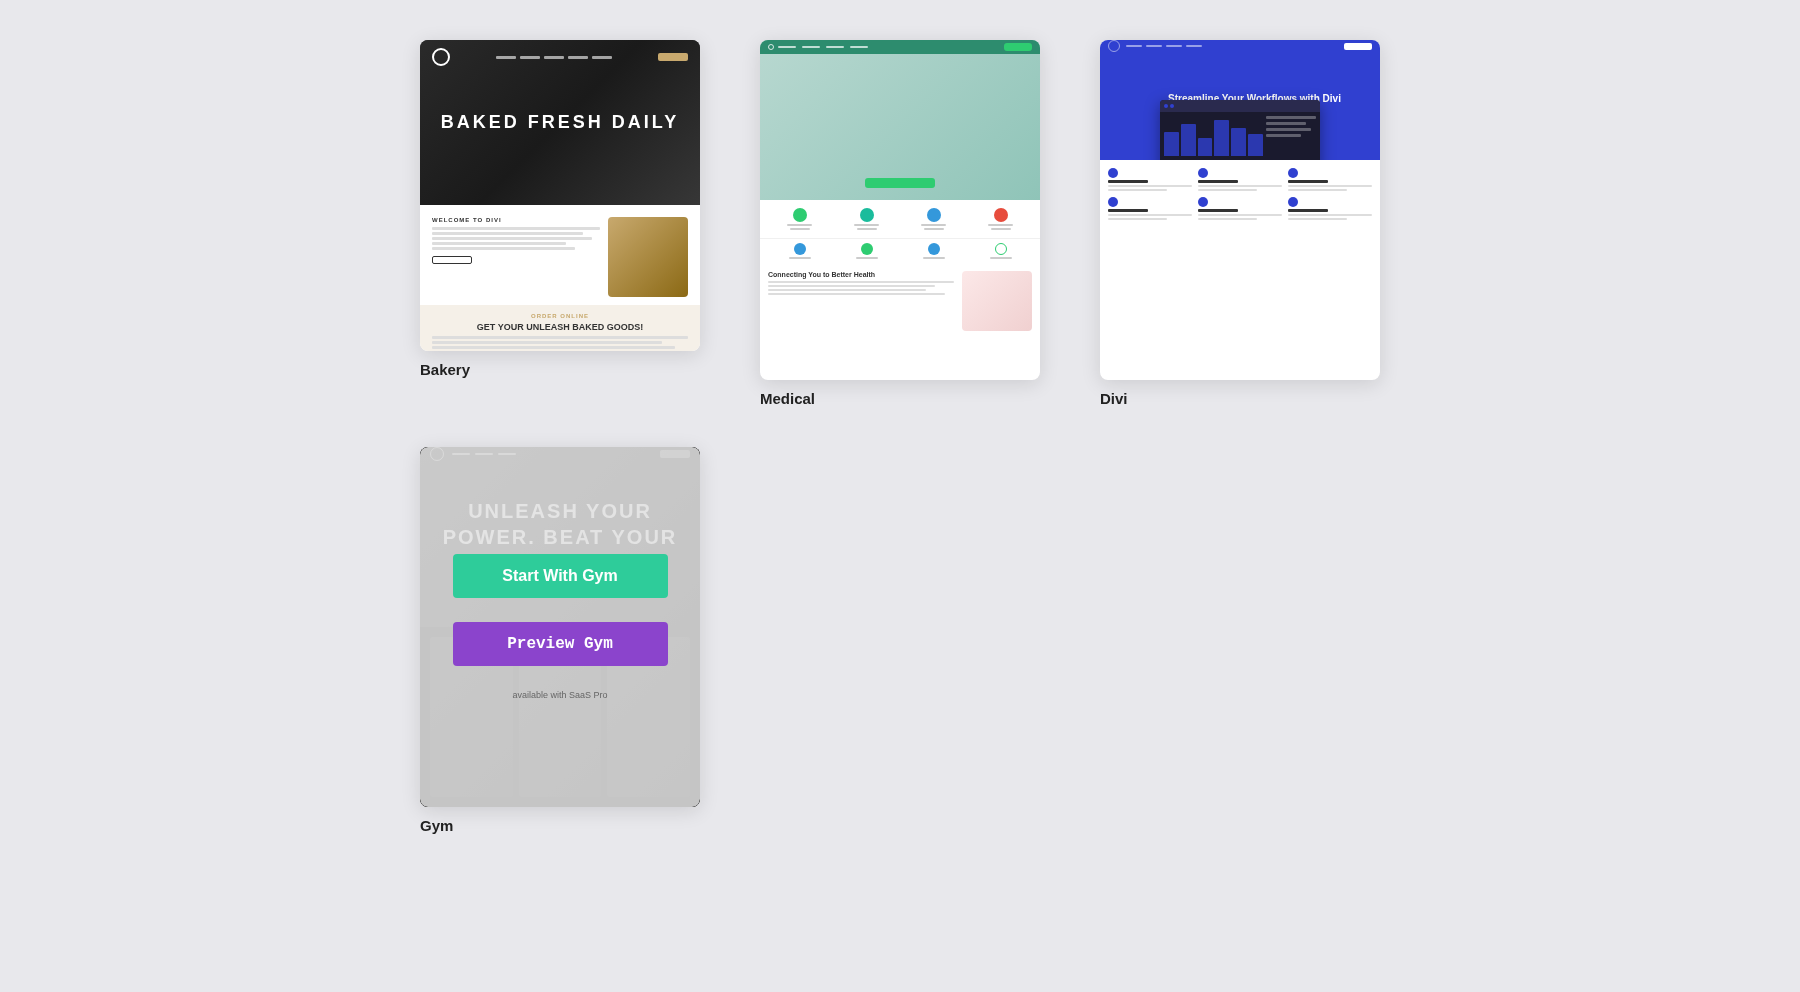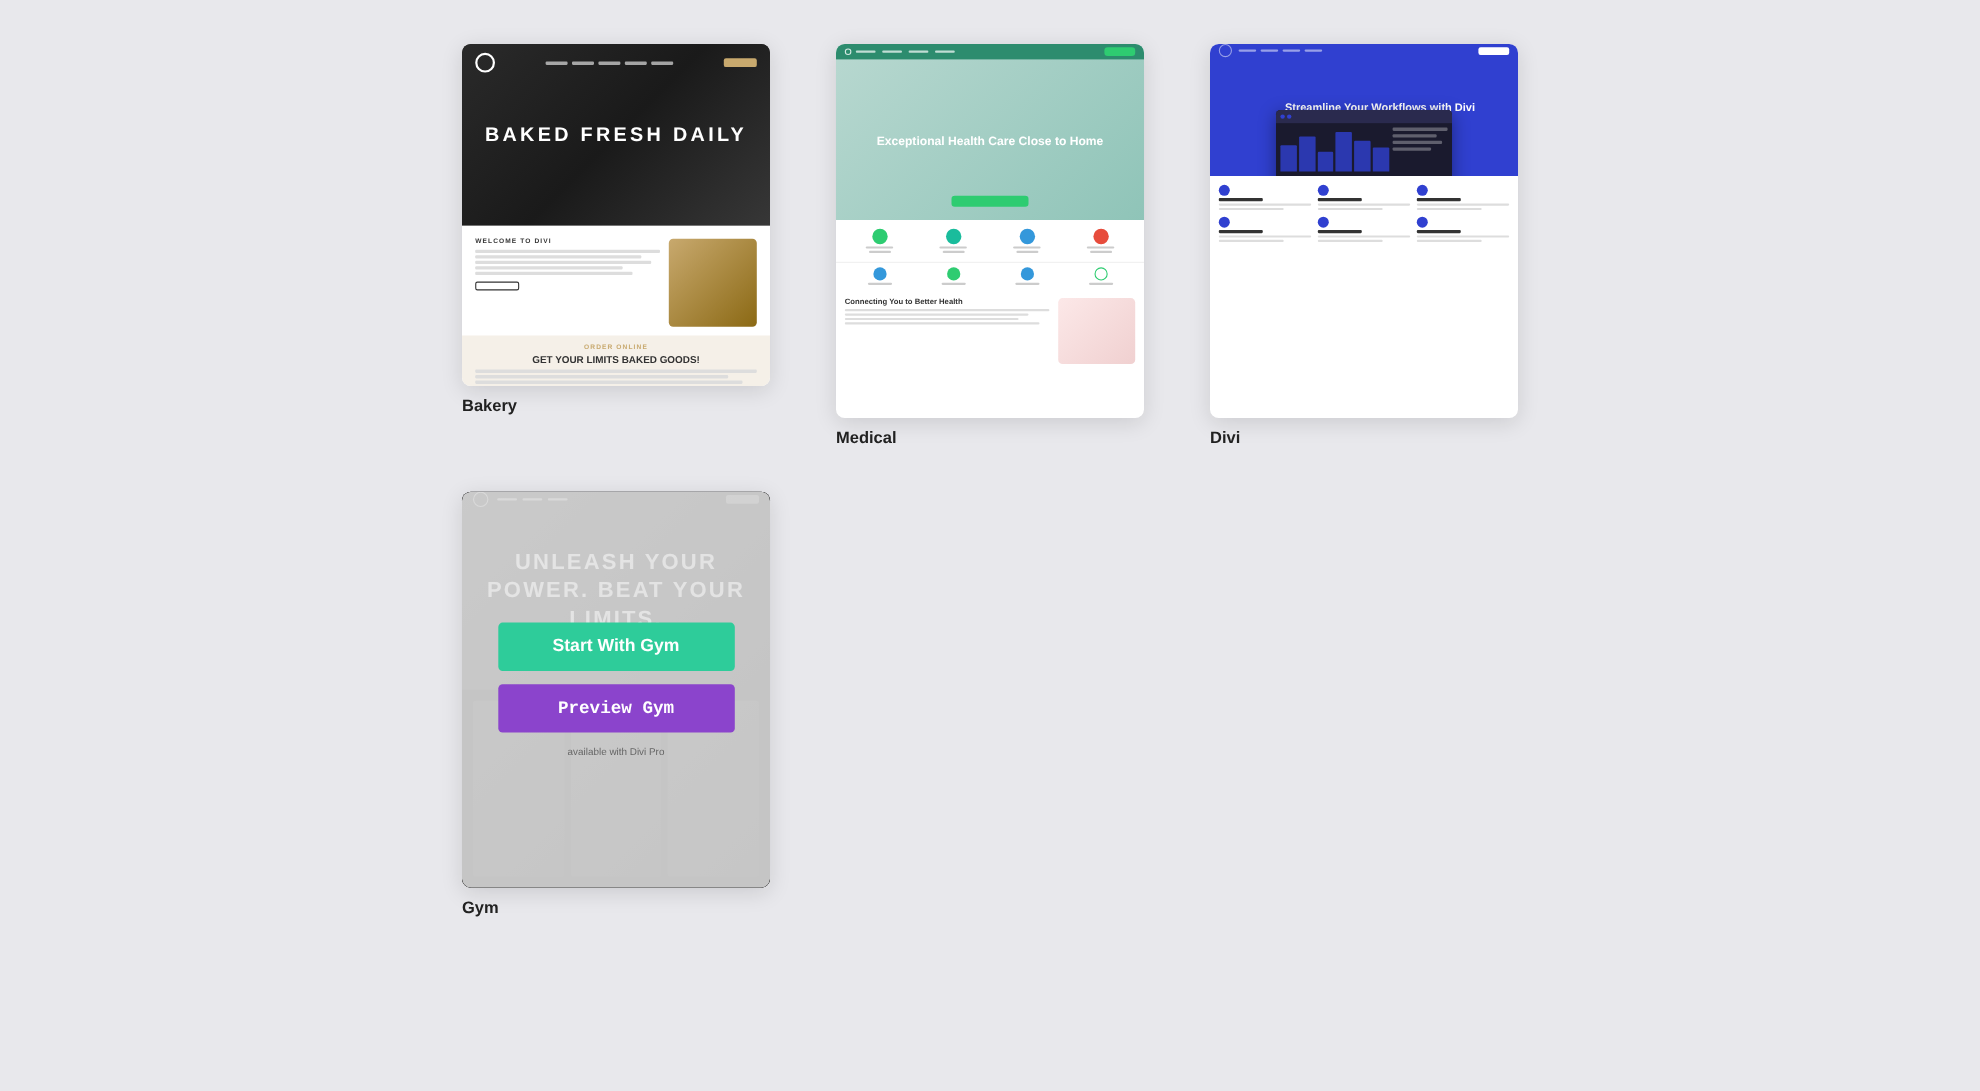--- a/index.html
+++ b/index.html
@@ -419,21 +419,21 @@
     .gym-hero-nav-link { width: 18px; height: 2px; background: rgba(255,255,255,0.3); border-radius: 1px; }
     .gym-hero-nav-btn { width: 30px; height: 8px; background: rgba(255,255,255,0.2); border-radius: 2px; }
     .gym-overlay {
       position: absolute;
       inset: 0;
       background: rgba(255,255,255,0.75);
       display: flex;
       flex-direction: column;
       align-items: center;
       justify-content: center;
-      gap: 12px;
+      gap: 24px;
       border-radius: 8px;
       z-index: 10;
     }
     .gym-btn-start {
       background: #2ecc9a;
       color: #fff;
       border: none;
       border-radius: 4px;
       width: 215px;
       height: 44px;
@@ -507,21 +507,21 @@
           <div class="bakery-body-text" style="width:90%"></div>
           <div class="bakery-body-text" style="width:95%"></div>
           <div class="bakery-body-text" style="width:80%"></div>
           <div class="bakery-body-text" style="width:85%"></div>
           <div class="bakery-body-btn"></div>
         </div>
         <div class="bakery-body-img"></div>
       </div>
       <div class="bakery-footer">
         <div class="bakery-footer-title">ORDER ONLINE</div>
-        <div class="bakery-footer-subtitle">GET YOUR LIMITS
+        <div class="bakery-footer-subtitle">GET YOUR UNLEASH
 BAKED GOODS!</div>
         <div class="bakery-footer-text" style="width:100%"></div>
         <div class="bakery-footer-text" style="width:90%"></div>
         <div class="bakery-footer-text" style="width:95%"></div>
       </div>
     </div>
     <div class="card-label">Bakery</div>
   </div>
 
   <div class="card-wrapper">
@@ -531,22 +531,20 @@
         <div class="medical-hero-nav">
           <div class="medical-hero-nav-dot"></div>
           <div class="medical-hero-nav-links">
             <div class="medical-hero-nav-link"></div>
             <div class="medical-hero-nav-link"></div>
             <div class="medical-hero-nav-link"></div>
             <div class="medical-hero-nav-link"></div>
           </div>
           <div class="medical-hero-nav-btn"></div>
         </div>
-        <div class="medical-hero-text">Exceptional Health
-Care Close to Home</div>
         <div class="medical-hero-btn"></div>
       </div>
       <div class="medical-icons">
         <div class="medical-icon-item">
           <div class="medical-icon-circle"></div>
           <div class="medical-icon-label"></div>
           <div class="medical-icon-label" style="width:20px"></div>
         </div>
         <div class="medical-icon-item">
           <div class="medical-icon-circle teal"></div>
@@ -698,19 +696,19 @@
       <div class="gym-body">
         <div class="gym-body-img"></div>
         <div class="gym-body-img"></div>
         <div class="gym-body-img"></div>
       </div>
 
       <div class="gym-overlay">
 
         <button class="gym-btn-start">Start With Gym</button>
         <button class="gym-btn-preview">Preview Gym</button>
-        <span class="gym-btn-note">available with Divi Pro</span>
+        <span class="gym-btn-note">available with SaaS Pro</span>
       </div>
     </div>
     <div class="card-label">Gym</div>
   </div>
 
 </div>
 
 </body></html>

